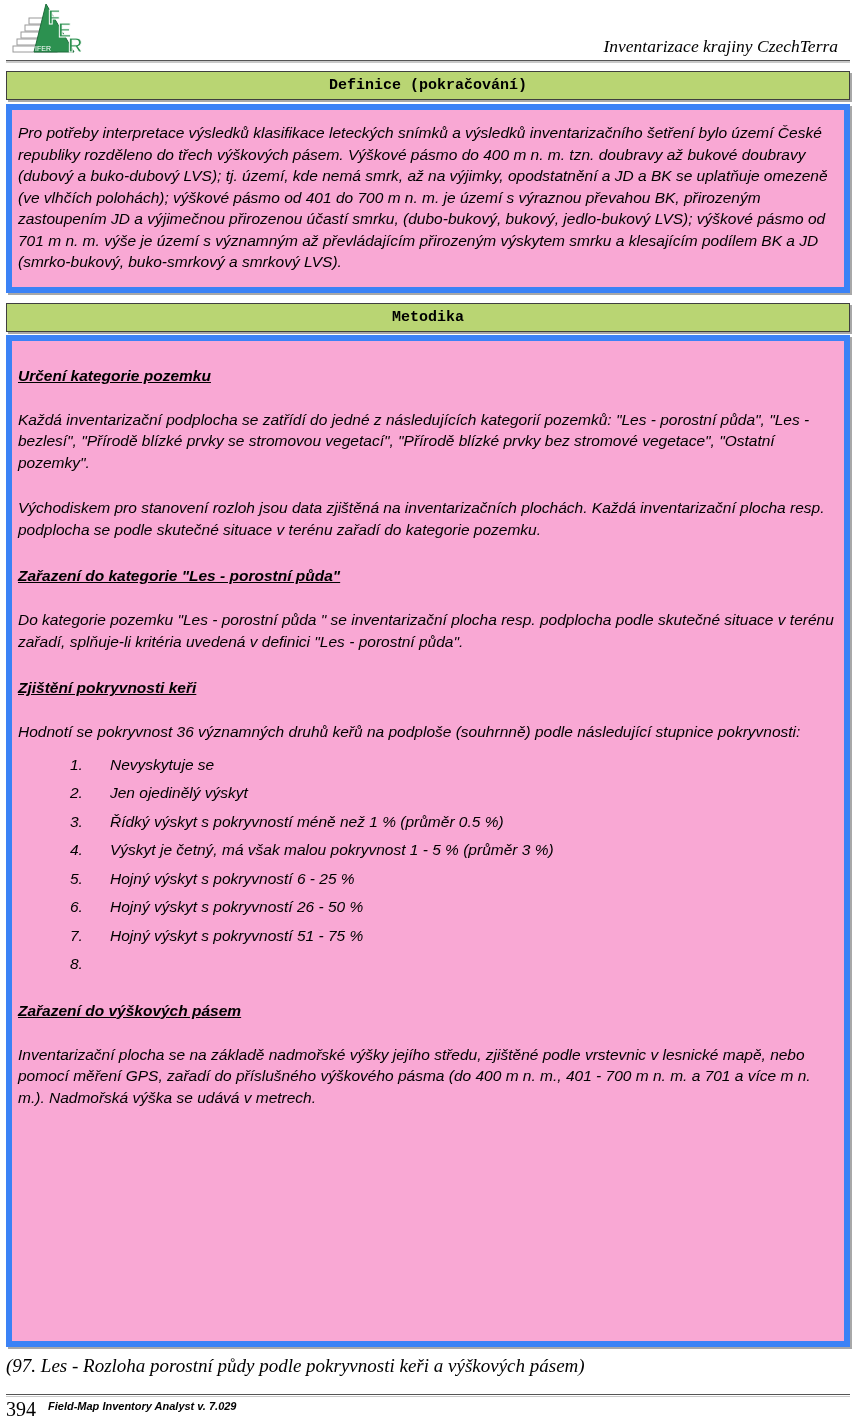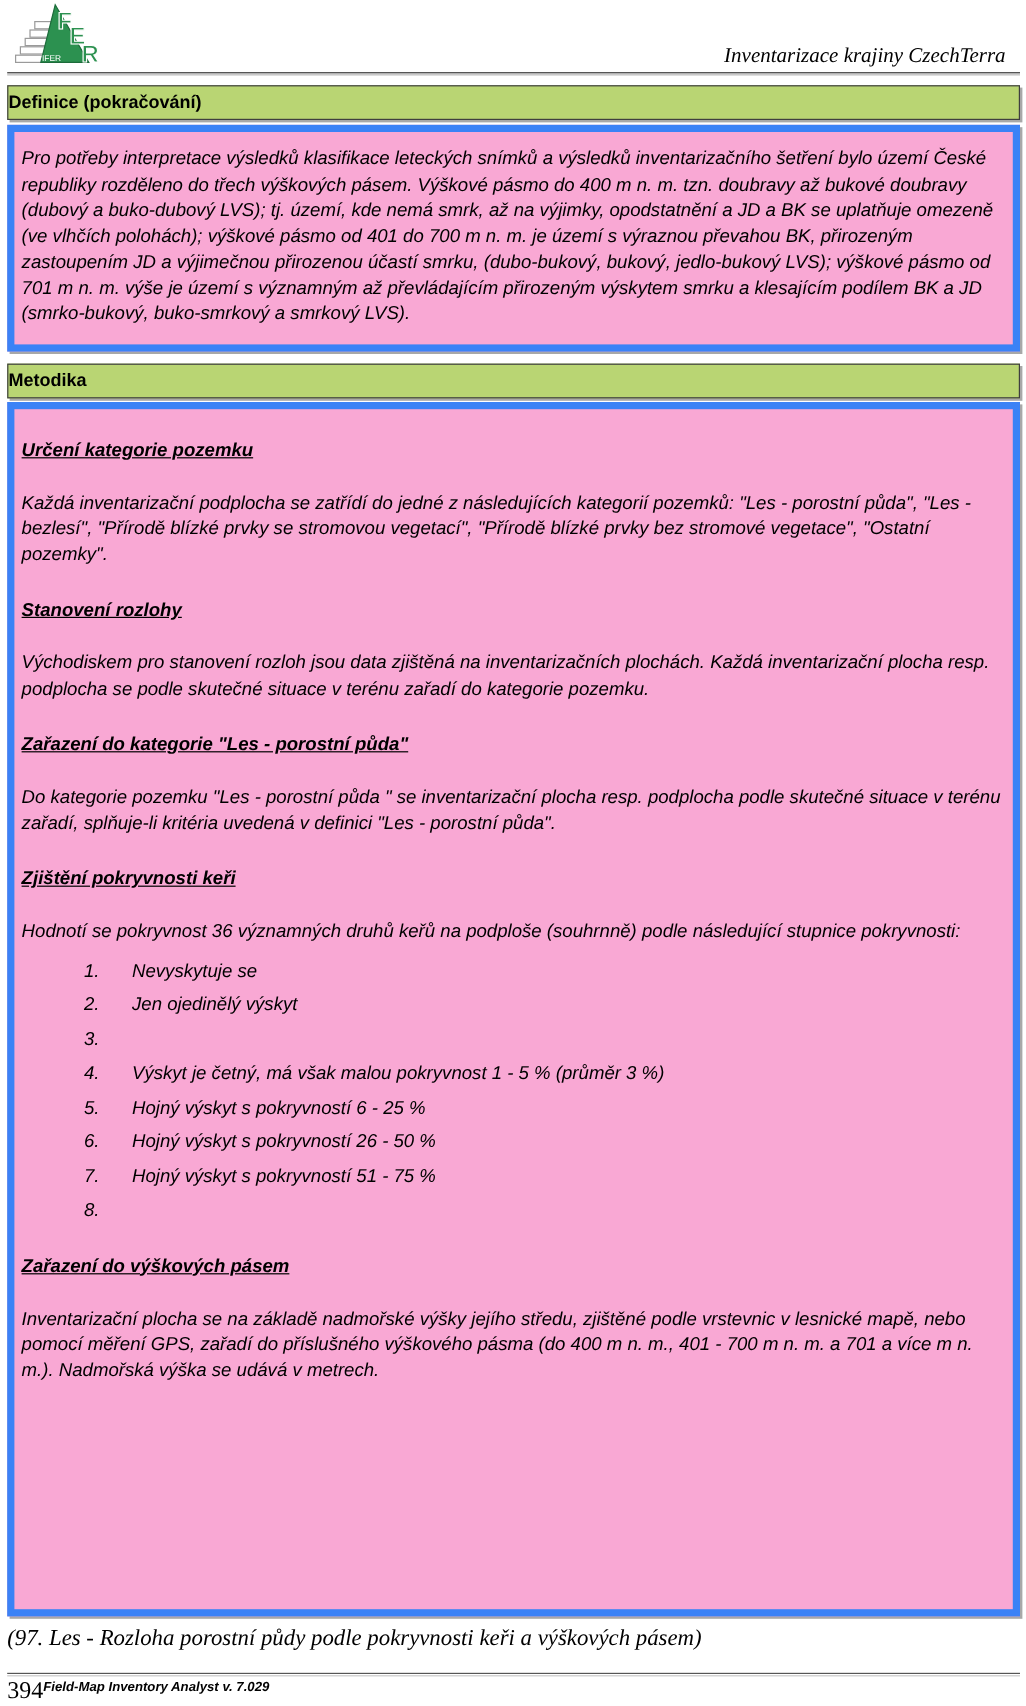--- a/index.html
+++ b/index.html
@@ -26,23 +26,24 @@
     font-family: "Liberation Serif", serif;
     font-style: italic; font-size: 17.5px;
   }
 
   
   .bar {
     margin-top: 10px;
     background: #b9d573;
     border: 1px solid #3f3f3f;
     box-shadow: 2px 2px 0 #a8a8a8;
-    text-align: left;
+    text-align: center;
     font-weight: bold; font-size: 15px;
     padding: 5px 0 5px;
+    font-family: Liberation Mono, monospace;
   }
 
   
   .doc-box {
     border: 6px solid #3b82f6;
     box-shadow: 2px 2px 0 #a8a8a8;
     background: #f9a8d4;
     font-style: italic;
   }
   .definice-box { margin-top: 4px; padding: 12px 6px 14px 6px; }
@@ -69,21 +70,21 @@
   
   .footer { position: absolute; left: 6px; right: 5px; bottom: 0; }
   .footer-caption {
     font-family: "Liberation Serif", serif;
     font-style: italic; font-size: 19px;
     margin-bottom: 17px;
   }
   .footer-line { border-top: 1px solid #555555; box-shadow: 0 2px 0 #c9c9c9; height: 0; }
   .footer-row { display: flex; justify-content: flex-start; align-items: flex-start; padding: 3px 0 2px; }
   .page-number { font-family: "Liberation Serif", serif; font-size: 20px; line-height: 22px; }
-  .app-version { font-size: 11px; font-weight: bold; font-style: italic; margin-top: 2px; }
+  .app-version { font-size: 11px; font-weight: bold; font-style: italic; margin-top: 2px; margin-left: 12px; }
 </style>
 </head>
 <body>
 
 <div class="page">
   <div class="inner">
 
     <div class="header">
       <div class="logo">
         <svg width="92" height="56" viewBox="0 0 92 56">
@@ -112,40 +113,40 @@
       <p class="body-text">Pro potřeby interpretace výsledků klasifikace leteckých snímků a výsledků inventarizačního šetření bylo území České republiky rozděleno do třech výškových pásem. Výškové pásmo do 400 m n. m. tzn. doubravy až bukové doubravy  (dubový a buko-dubový LVS); tj. území, kde nemá smrk, až na výjimky, opodstatnění a JD a BK se uplatňuje omezeně (ve vlhčích polohách); výškové pásmo od 401 do 700 m n. m. je území s výraznou převahou BK, přirozeným zastoupením JD a výjimečnou přirozenou účastí smrku, (dubo-bukový, bukový, jedlo-bukový LVS); výškové pásmo od 701 m n. m. výše je území s významným až převládajícím přirozeným výskytem smrku a klesajícím podílem BK a JD (smrko-bukový, buko-smrkový a smrkový LVS).</p>
     </div>
 
     <div class="bar">Metodika</div>
 
     <div class="doc-box metodika-box">
 
       <h3 class="sec-heading first">Určení kategorie pozemku</h3>
       <p class="body-text">Každá inventarizační podplocha se zatřídí do jedné z následujících kategorií pozemků: "Les - porostní půda", "Les - bezlesí", "Přírodě blízké prvky se stromovou vegetací", "Přírodě blízké prvky bez stromové vegetace", "Ostatní pozemky".</p>
 
-      <h3 class="sec-heading">Stanovení rozlohy</h3>
       <p class="body-text">Východiskem pro stanovení rozloh jsou data zjištěná na inventarizačních plochách. Každá inventarizační plocha resp. podplocha se podle skutečné situace v terénu zařadí do kategorie pozemku.</p>
 
       <h3 class="sec-heading">Zařazení do kategorie "Les - porostní půda"</h3>
       <p class="body-text">Do kategorie pozemku "Les - porostní půda " se inventarizační plocha resp. podplocha podle skutečné situace v terénu zařadí, splňuje-li kritéria uvedená v definici "Les - porostní půda".</p>
 
       <h3 class="sec-heading">Zjištění pokryvnosti keři</h3>
       <p class="body-text">Hodnotí se pokryvnost 36 významných druhů keřů na podploše (souhrnně) podle následující stupnice pokryvnosti:</p>
 
       <div class="num-list">
         <div class="num-item">
           <span class="num">1.</span>
           <span class="txt">Nevyskytuje se</span>
         </div>
         <div class="num-item">
           <span class="num">2.</span>
           <span class="txt">Jen ojedinělý výskyt</span>
         </div>
         <div class="num-item">
           <span class="num">3.</span>
+          <span class="txt">Řídký výskyt s pokryvností méně než 1 % (průměr 0.5 %)</span>
         </div>
         <div class="num-item">
           <span class="num">4.</span>
           <span class="txt">Výskyt je četný, má však malou pokryvnost 1 - 5 % (průměr 3 %)</span>
         </div>
         <div class="num-item">
           <span class="num">5.</span>
           <span class="txt">Hojný výskyt s pokryvností 6 - 25 %</span>
         </div>
         <div class="num-item">

